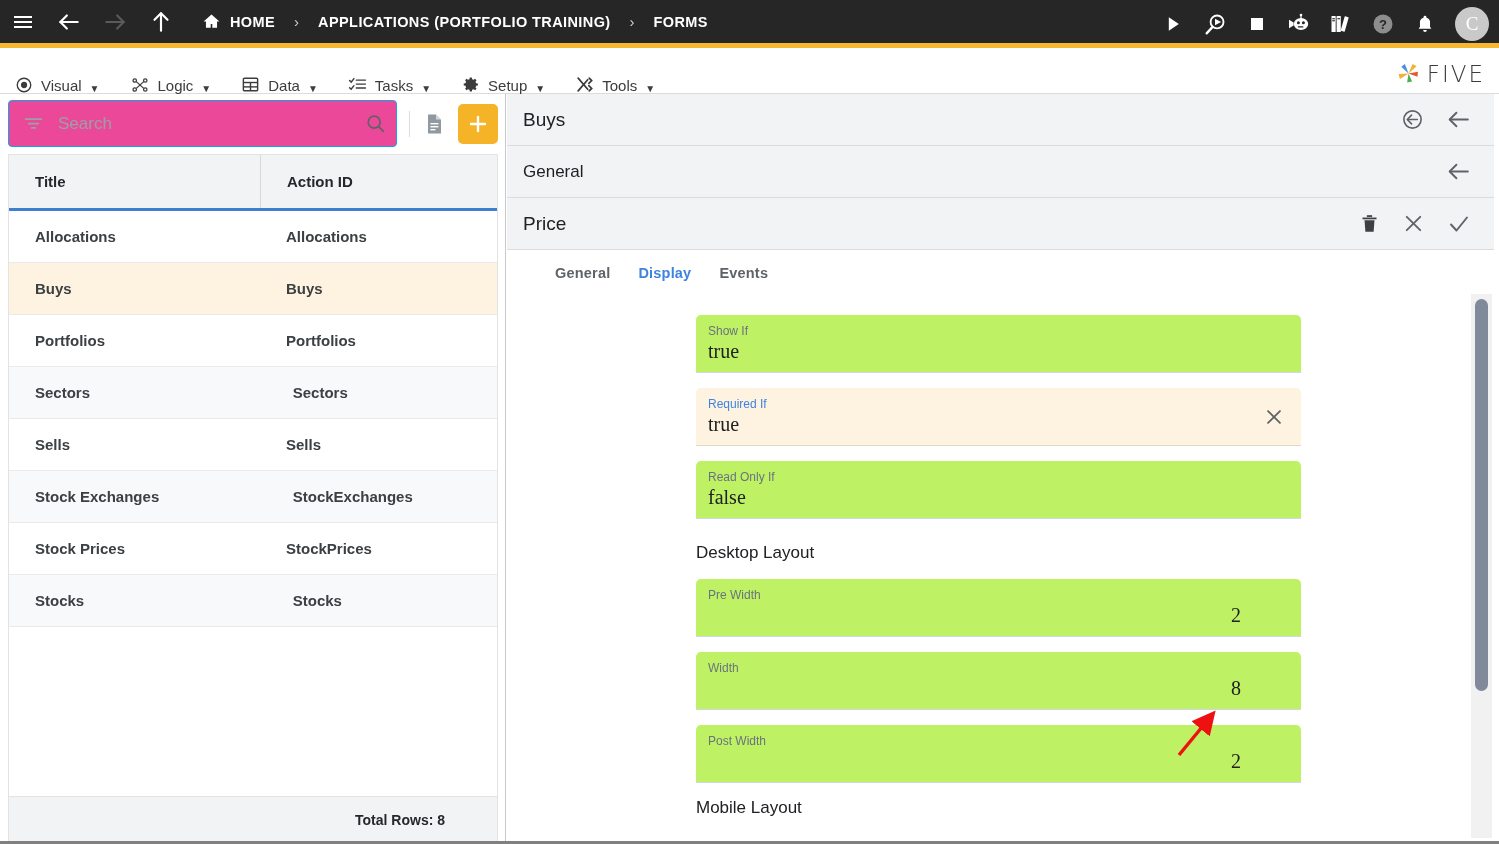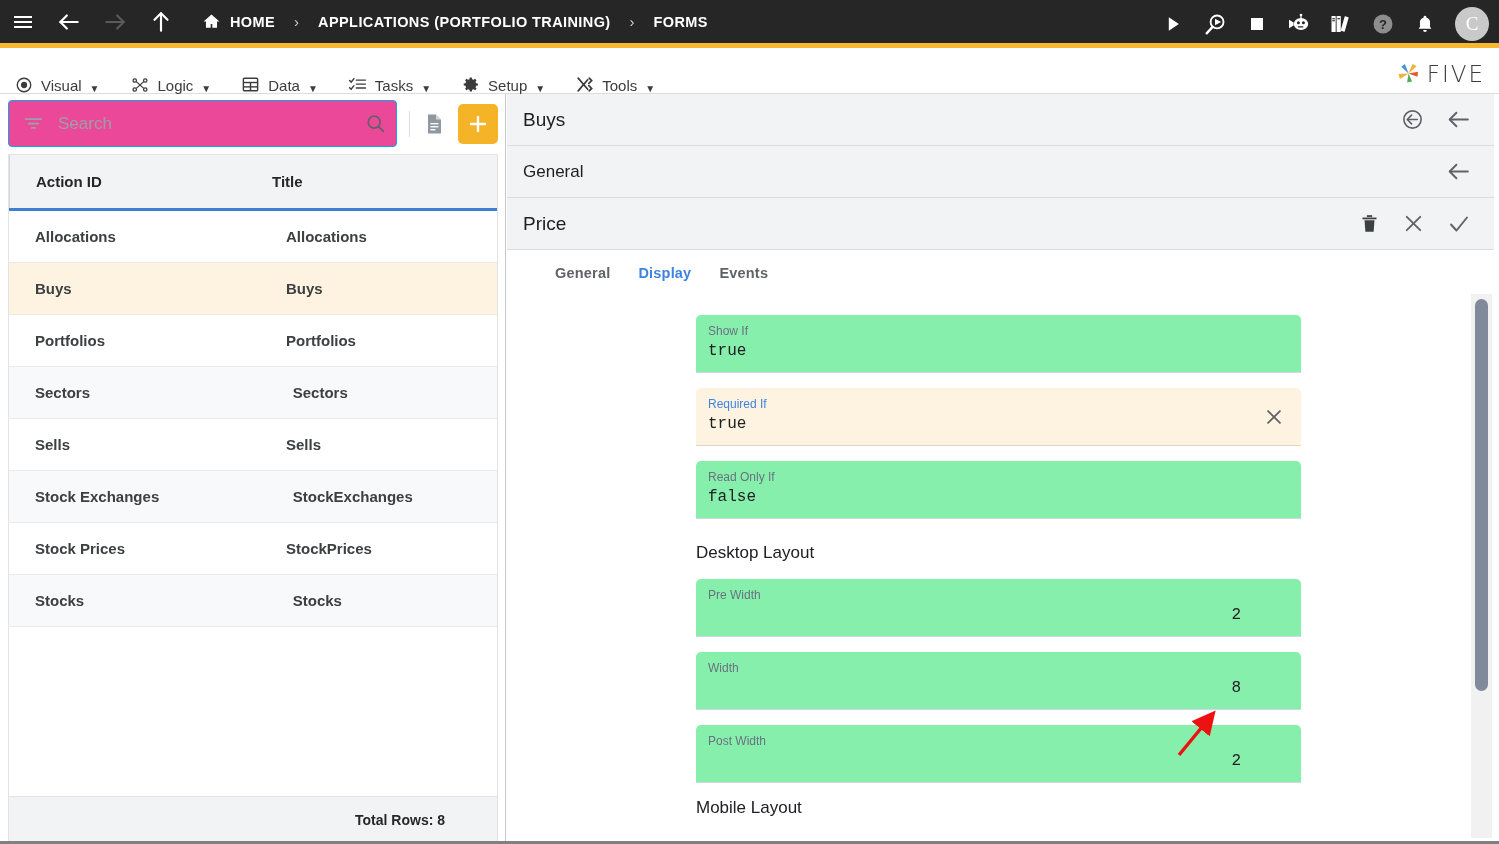--- a/index.html
+++ b/index.html
@@ -179,33 +179,33 @@
 
   .formarea {
     position: absolute; top: 199px; left: 0;
     width: 992px; height: 551px;
     background: #ffffff; overflow: hidden;
   }
   .form-inner { position: relative; padding-top: 22px; padding-left: 189px; }
 
   .field {
     width: 605px; min-height: 51px;
-    background: #86efac; border-radius: 5px 5px 0 0;
+    background: #bef264; border-radius: 5px 5px 0 0;
     border-bottom: 1px solid #cfd9e6;
     padding: 9px 16px 8px 12px;
     margin-bottom: 15px; position: relative;
   }
   .field.focused {
     background: #fdf3e0; border-bottom: 1px solid #e4d8bd;
   }
   .f-label { font-size: 12px; color: #6b7280; line-height: 15px; }
   .field.focused .f-label { color: #3f83e0; }
   .f-value {
-    font-size: 16px; color: #202124; line-height: 25px;
-    font-family: Liberation Mono, monospace;
+    font-size: 20px; color: #202124; line-height: 25px;
+    font-family: Liberation Serif, serif;
   }
   .f-value.num { text-align: right; padding-right: 44px; }
   .f-clear {
     position: absolute; right: 16px; top: 50%;
     transform: translateY(-50%); color: #5f6368; cursor: pointer;
     display: flex;
   }
   .grouphead {
     font-size: 17px; color: #202124;
     margin: 24px 0 16px 0;
@@ -468,22 +468,22 @@
       <div class="plus-btn">
         <svg width="24" height="24" viewBox="0 0 24 24" fill="none" stroke="currentColor" stroke-width="2.4" stroke-linecap="round">
             <line x1="12" y1="5" x2="12" y2="19"></line>
             <line x1="5" y1="12" x2="19" y2="12"></line>
           </svg>
       </div>
     </div>
 
     <div class="grid">
       <div class="grid-head">
+        <div class="gh-cell c1">Title</div>
         <div class="gh-cell c2">Action ID</div>
-        <div class="gh-cell c1">Title</div>
       </div>
       <div id="grid-body">
           <div class="grow">
             <div class="gc c1">Allocations</div>
             <div class="gc c2">Allocations</div>
           </div>
           <div class="grow sel">
             <div class="gc c1">Buys</div>
             <div class="gc c2">Buys</div>
           </div>

